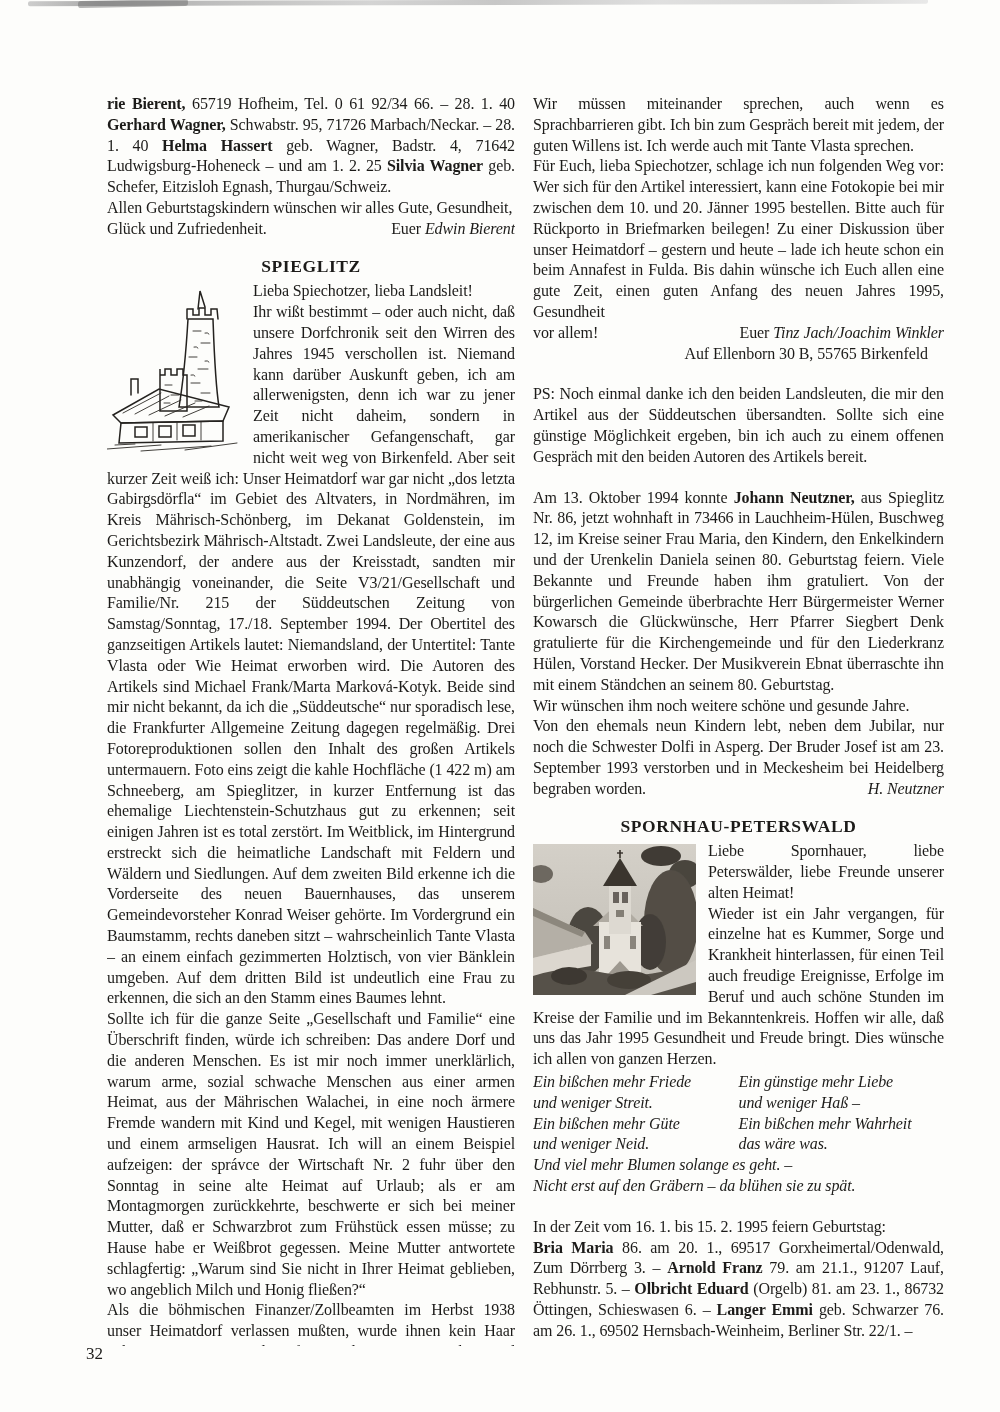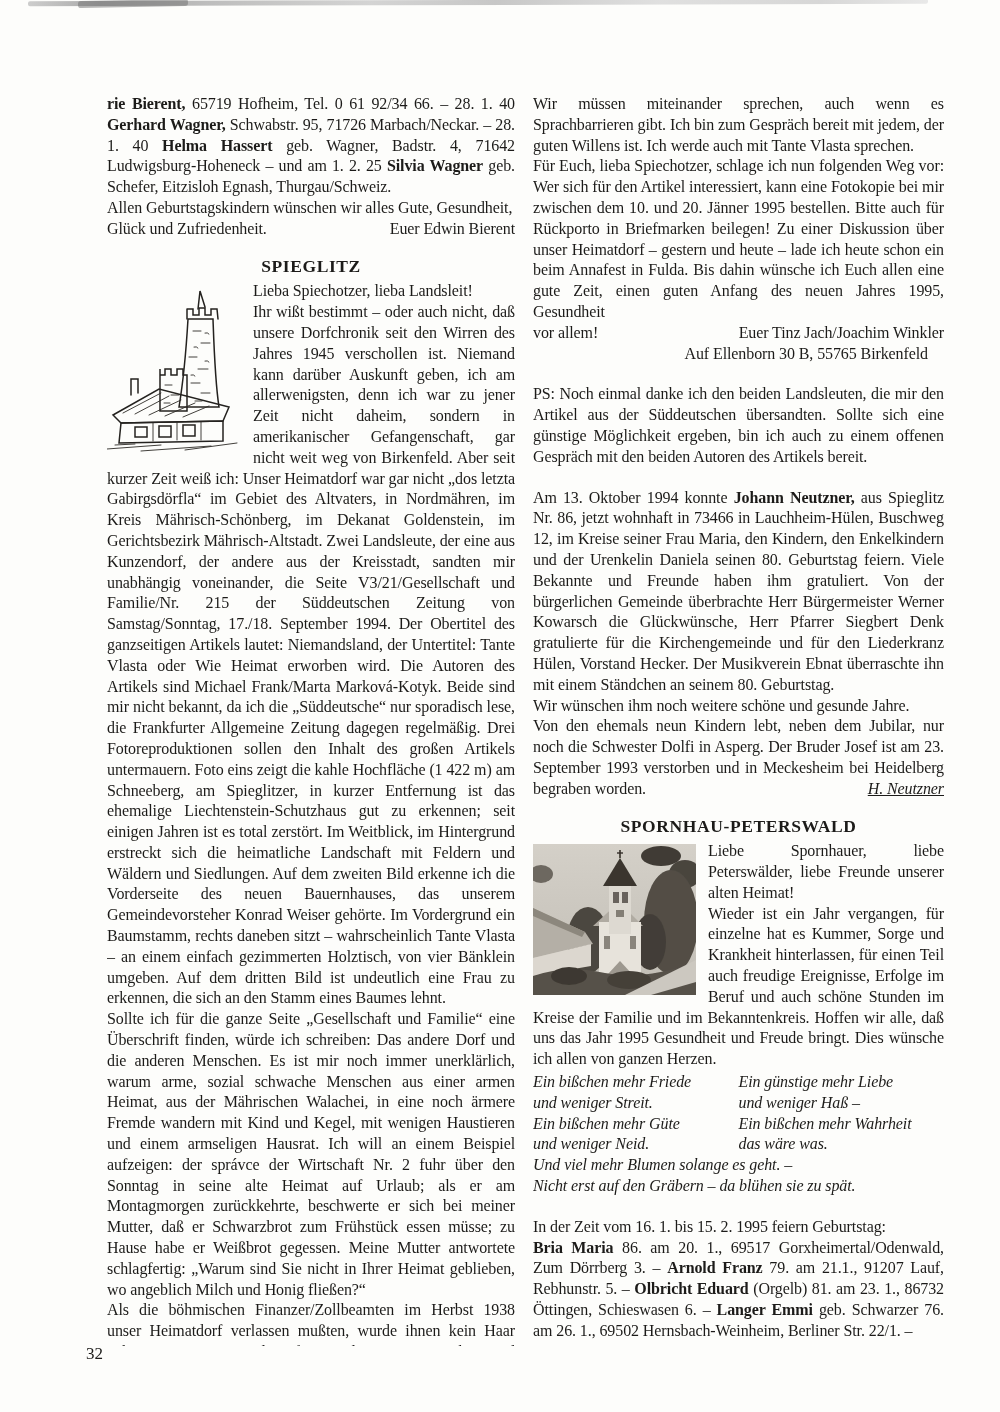--- a/index.html
+++ b/index.html
@@ -24,27 +24,27 @@
   .col{
     position:absolute;top:94px;height:1252px;overflow:hidden;
     font-size:16px;line-height:20.8px;text-align:justify;
     letter-spacing:-0.1px;
     margin-left:22px;
   }
   .col-left{left:85px;width:408px;}
   .col-right{left:511px;width:411px;}
   .col p{margin:0;}
   .seg-b{font-weight:bold;}
-  .seg-i{}
+  .seg-i{font-style:italic;}
   .heading{
     text-align:center;font-weight:bold;font-size:17.5px;
     letter-spacing:.6px;margin:16px 0 5px 0;
   }
   .sigline{display:flex;justify-content:space-between;}
-  .sig-float{float:right;font-style:italic;text-decoration:underline;}
+  .sig-float{float:right;font-style:italic;}
   .addr-right{text-align:right;padding-right:16px;}
   .gap-md{height:20px;}
   .tower-fig{float:left;width:142px;height:172px;margin:2px 10px 4px -6px;}
   .church-fig{float:left;width:163px;height:151px;margin:3px 12px 4px 0;}
   .poem{display:grid;grid-template-columns:1fr 1fr;font-style:italic;margin-top:2px;}
   .poem div{text-align:left;}
   .poem-center{text-align:left;font-style:italic;}
   .page-number{position:absolute;left:86px;top:1344px;font-size:17px;}
   svg .ink{stroke:#24221f;fill:none;stroke-width:1.5;stroke-linecap:round;}
   svg .ink-thin{stroke:#2c2a26;fill:none;stroke-width:.9;stroke-linecap:round;}

